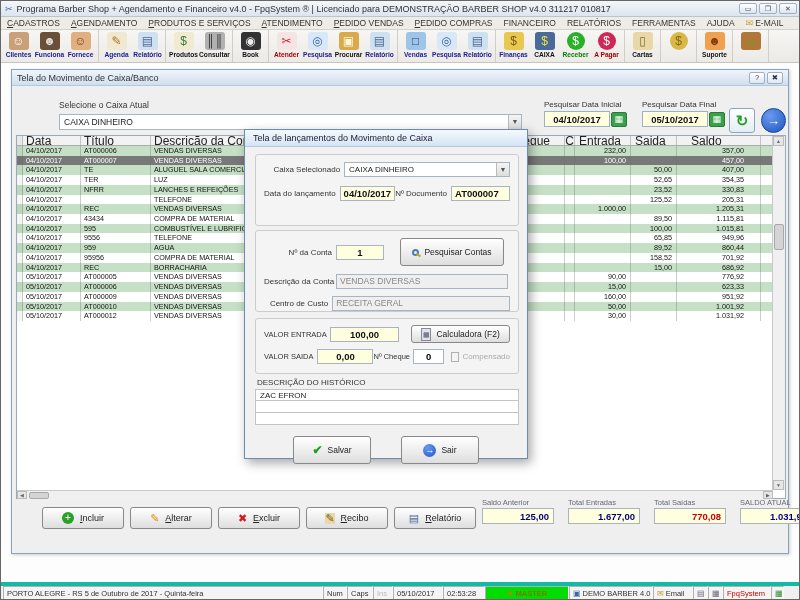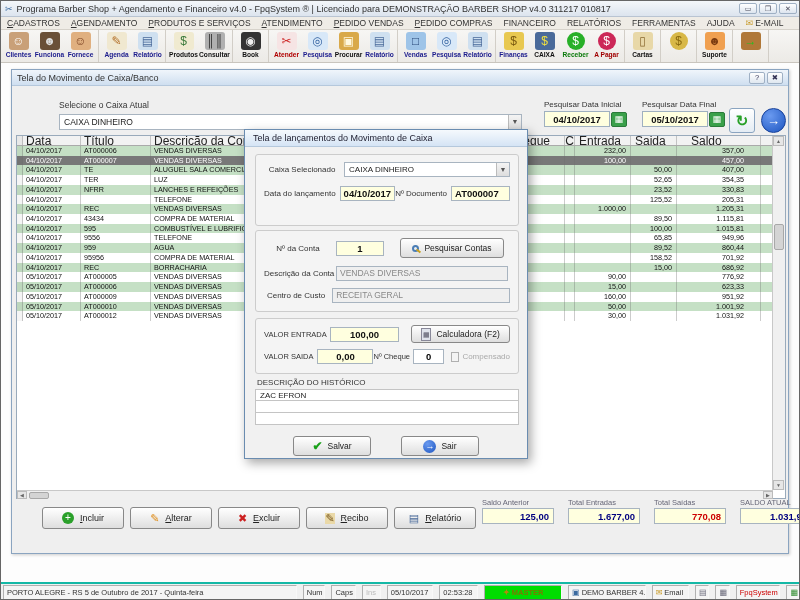--- a/index.html
+++ b/index.html
@@ -91,40 +91,40 @@
 
   
   .dlg{position:absolute;left:243px;top:66px;width:284px;height:330px;background:#f1f1f1;border:1px solid #6a8cb0;box-shadow:3px 4px 10px rgba(0,0,0,.35);z-index:5;}
   .dlg-title{height:17px;background:linear-gradient(#f5f9fd,#d5e4f5);border-bottom:1px solid #b5c8dc;font-size:9px;color:#223;display:flex;align-items:center;padding:0 8px;}
   .grp{position:absolute;left:10px;width:264px;border:1px solid #ccc;border-radius:3px;background:#f4f4f4;}
   .g1{top:24px;height:72px;}
   .g2{top:100px;height:82px;}
   .g3{top:188px;height:56px;}
   .g4{top:248px;height:54px;}
   .frow{display:flex;align-items:center;margin:7px 8px 0 8px;}
-  .dl{font-size:8px;color:#333;text-align:center;white-space:nowrap;}
+  .dl{font-size:8px;color:#333;text-align:right;white-space:nowrap;}
   .fld{height:15px;border:1px solid #a8b4c0;font-size:9.5px;line-height:13px;padding:0 3px;}
   .fld.yellow{background:#ffffdf;font-weight:bold;color:#111;}
   .fld.grey{background:#efefef;color:#888;font-size:8.5px;font-weight:normal;}
   .fld.white{background:#fff;font-weight:bold;text-align:center;}
-  .dbtn{height:20px;border:1px solid #888;border-radius:3px;background:linear-gradient(#fff,#dedede);display:flex;align-items:center;justify-content:center;gap:5px;font-size:8.5px;color:#222;}
+  .dbtn{height:28px;border:1px solid #888;border-radius:3px;background:linear-gradient(#fff,#dedede);display:flex;align-items:center;justify-content:center;gap:5px;font-size:8.5px;color:#222;}
   .mag{width:7px;height:7px;border:2px solid #4a7db5;border-radius:50%;position:relative;display:inline-block;}
   .mag::after{content:'';position:absolute;width:5px;height:2px;background:#c8a020;right:-4px;bottom:-2px;transform:rotate(40deg);}
   .calcico{width:10px;height:13px;background:#dfe3ec;border:1px solid #889;font-size:7px;line-height:12px;text-align:center;color:#556;}
   .chk{width:10px;height:10px;border:1px solid #b0b0b0;background:#f4f4f4;display:inline-block;}
   .dis{color:#aaa;font-size:8px;}
   .hist-line{height:12px;background:#fff;border:1px solid #c4c4c4;border-top:none;font-size:8px;line-height:11px;padding:0 4px;color:#222;}
   .hist-line:first-of-type{border-top:1px solid #c4c4c4;}
   .dlg-buttons{position:absolute;left:0;top:306px;width:100%;display:flex;justify-content:center;gap:30px;}
   .dbig{width:78px;}
   .exitico{width:13px;height:13px;border-radius:50%;background:radial-gradient(circle at 35% 30%,#6a9af0,#1d55c0);color:#fff;font-size:9px;line-height:12px;text-align:center;font-weight:bold;}
   .chkico{color:#18a018;font-size:12px;font-weight:bold;}
 
   
-  .statusbar{position:absolute;left:0;top:581px;width:800px;height:19px;background:#f0f0f0;border-top:2px solid #14b8a6;display:flex;align-items:center;padding:0 2px;gap:6px;}
+  .statusbar{position:absolute;left:0;top:581px;width:800px;height:19px;background:#f0f0f0;border-top:4px solid #14b8a6;display:flex;align-items:center;padding:0 2px;gap:0;}
   .seg{height:15px;border:1px solid;border-color:#b0b0b0 #f8f8f8 #f8f8f8 #b0b0b0;background:#f4f4f4;font-size:7.5px;color:#333;display:flex;align-items:center;padding:0 3px;white-space:nowrap;overflow:hidden;}
   .seg .sico{margin-right:2px;font-size:8px;}
   .seg.dim{color:#bbb;}
 </style>
 </head>
 <body>
 
 <div class="screen">
 
   <div class="titlebar">

